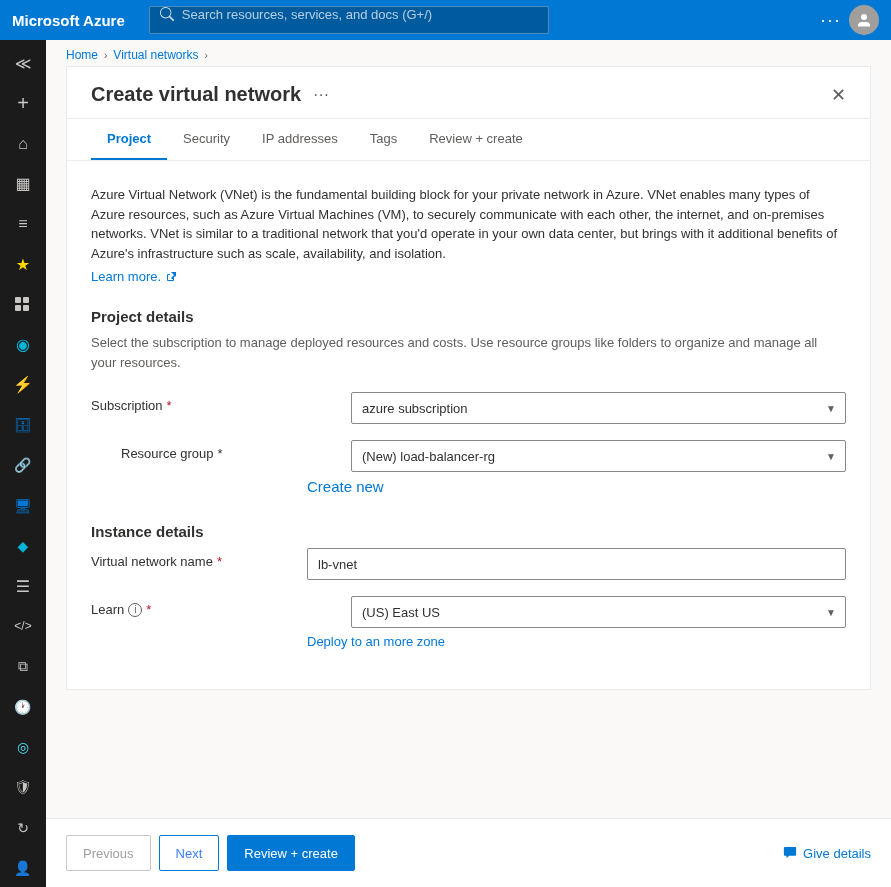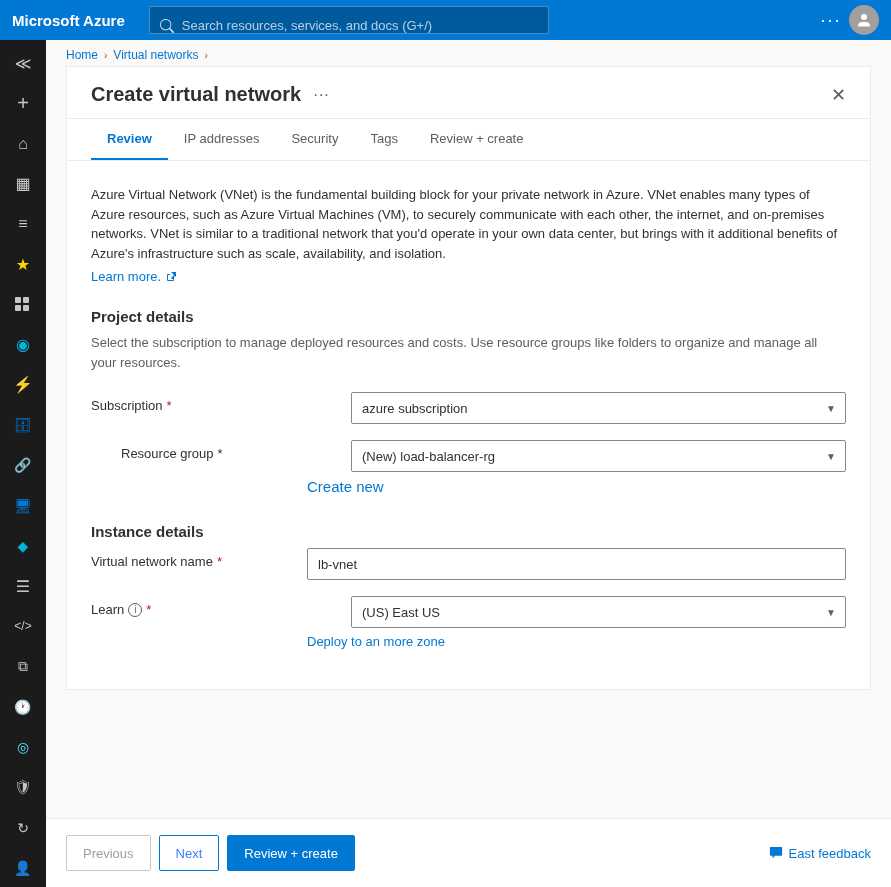--- a/index.html
+++ b/index.html
@@ -21,21 +21,21 @@
       white-space: nowrap;
     }
     .top-bar-search {
       flex: 1;
       max-width: 400px;
       margin: 0 16px;
       background: #005a9e;
       border: 1px solid rgba(255,255,255,0.3);
       border-radius: 2px;
       display: flex;
-      align-items: flex-end;
+      align-items: flex-start;
       padding: 0 10px;
       gap: 8px;
       color: rgba(255,255,255,0.8);
       font-size: 13px;
       height: 28px;
     }
     .top-bar-search input {
       background: transparent;
       border: none;
       outline: none;
@@ -430,23 +430,23 @@
     <div class="panel">
       <div class="panel-header">
         <div class="panel-title-row">
           <span class="panel-title">Create virtual network</span>
           <span class="panel-menu-dots">···</span>
         </div>
         <span class="panel-close">✕</span>
       </div>
 
       <div class="tabs">
-        <div class="tab active">Review</div>
+        <div class="tab active">Project</div>
+        <div class="tab">Security</div>
         <div class="tab">IP addresses</div>
-        <div class="tab">Security</div>
         <div class="tab">Tags</div>
         <div class="tab">Review + create</div>
       </div>
 
       <div class="panel-body">
         <p class="intro-text">Azure Virtual Network (VNet) is the fundamental building block for your private network in Azure. VNet enables many types of Azure resources, such as Azure Virtual Machines (VM), to securely communicate with each other, the internet, and on-premises networks. VNet is similar to a traditional network that you'd operate in your own data center, but brings with it additional benefits of Azure's infrastructure such as scale, availability, and isolation.</p>
         <a href="#" class="learn-more">
           <span>Learn more.</span>
           <svg width="12" height="12" viewBox="0 0 12 12" fill="#0078d4">
             <path d="M6 1h5v5l-1-1-3 3-1-1 3-3-1-1zm-4 2h3v1H3v5h5V6h1v3a1 1 0 0 1-1 1H3a1 1 0 0 1-1-1V4a1 1 0 0 1 1-1z"></path>
@@ -530,17 +530,17 @@
     <div style="flex:1;min-height:20px;"></div>
 
     <div class="bottom-bar">
       <button class="btn btn-secondary" disabled="">Previous</button>
       <button class="btn btn-outline">Next</button>
       <button class="btn btn-primary">Review + create</button>
       <button class="btn-feedback">
         <svg width="14" height="14" viewBox="0 0 16 16" fill="#0078d4">
           <path d="M14 1H2a1 1 0 0 0-1 1v8a1 1 0 0 0 1 1h2v3l3-3h7a1 1 0 0 0 1-1V2a1 1 0 0 0-1-1z"></path>
         </svg>
-        <span>East feedback</span>
+        <span>Give details</span>
       </button>
     </div>
   </div>
 </div>
 
 </body></html>

